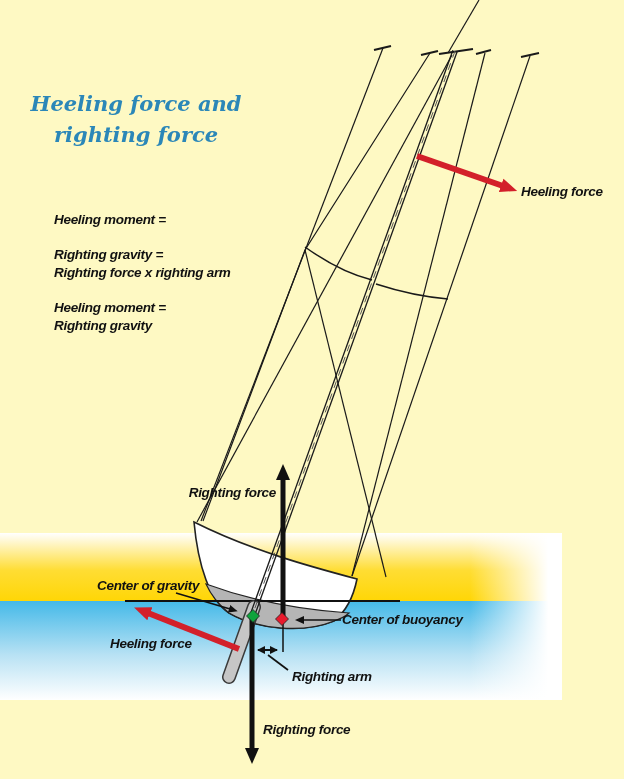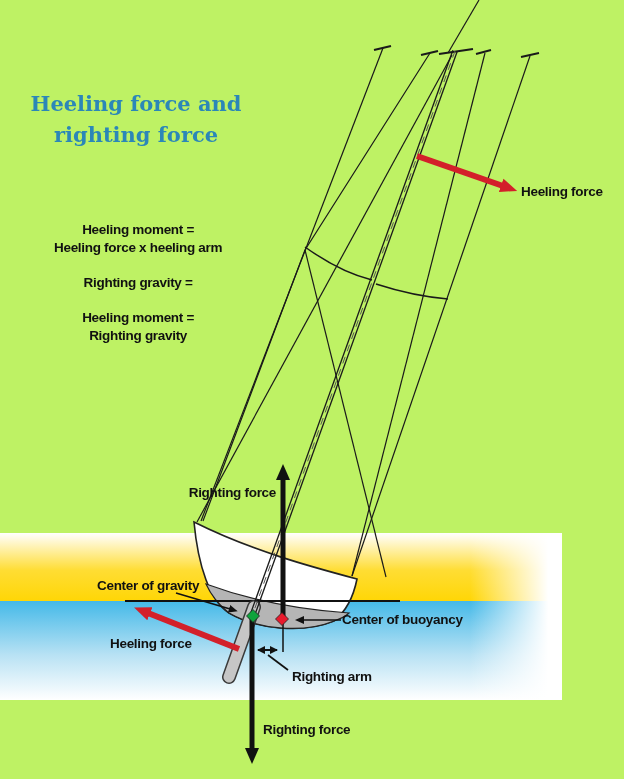--- a/index.html
+++ b/index.html
@@ -1,40 +1,40 @@
 <!DOCTYPE html>
 <html><head>
 <meta charset="utf-8">
 <style>
   html,body{margin:0;padding:0;background:#fff;}
-  .wrap{position:relative;width:624px;height:779px;background:#bef264;overflow:hidden;
-        font-family:"Liberation Sans",sans-serif;}
+  .wrap{position:relative;width:624px;height:779px;background:#fef9c3;overflow:hidden;
+        font-family:"Liberation Sans",sans-serif;font-style:italic;}
   .title{position:absolute;left:30px;top:88px;width:212px;text-align:center;
          font-family:"DejaVu Serif",serif;font-weight:bold;font-size:21px;line-height:31px;
          color:#2b87b8;}
   .eqs{position:absolute;left:54px;top:208px;font-size:13.5px;font-weight:bold;color:#111;
        line-height:18px;letter-spacing:-0.3px;}
-  .eqs p{margin:13px 0 17px 0;text-align:center;}
+  .eqs p{margin:3px 0 17px 0;}
   svg{position:absolute;left:0;top:0;}
   svg text{font-family:"Liberation Sans",sans-serif;font-weight:bold;font-size:13.5px;
            fill:#111;letter-spacing:-0.3px;}
 </style>
 </head>
 <body>
 
 <div class="wrap">
 
   <div class="title">
     <div>Heeling force and</div>
     <div>righting force</div>
   </div>
 
   <div class="eqs">
-    <p><span>Heeling moment =</span><br><span>Heeling force x heeling arm</span></p>
-    <p><span>Righting gravity =</span><br></p>
+    <p><span>Heeling moment =</span><br></p>
+    <p><span>Righting gravity =</span><br><span>Righting force x righting arm</span></p>
     <p><span>Heeling moment =</span><br><span>Righting gravity</span></p>
   </div>
 
   <svg width="624" height="779" viewBox="0 0 624 779">
     <defs>
       <linearGradient id="skyG" x1="0" y1="0" x2="0" y2="1">
         <stop offset="0" stop-color="#ffffff"></stop>
         <stop offset="0.55" stop-color="#ffdd33"></stop>
         <stop offset="1" stop-color="#ffd606"></stop>
       </linearGradient>

